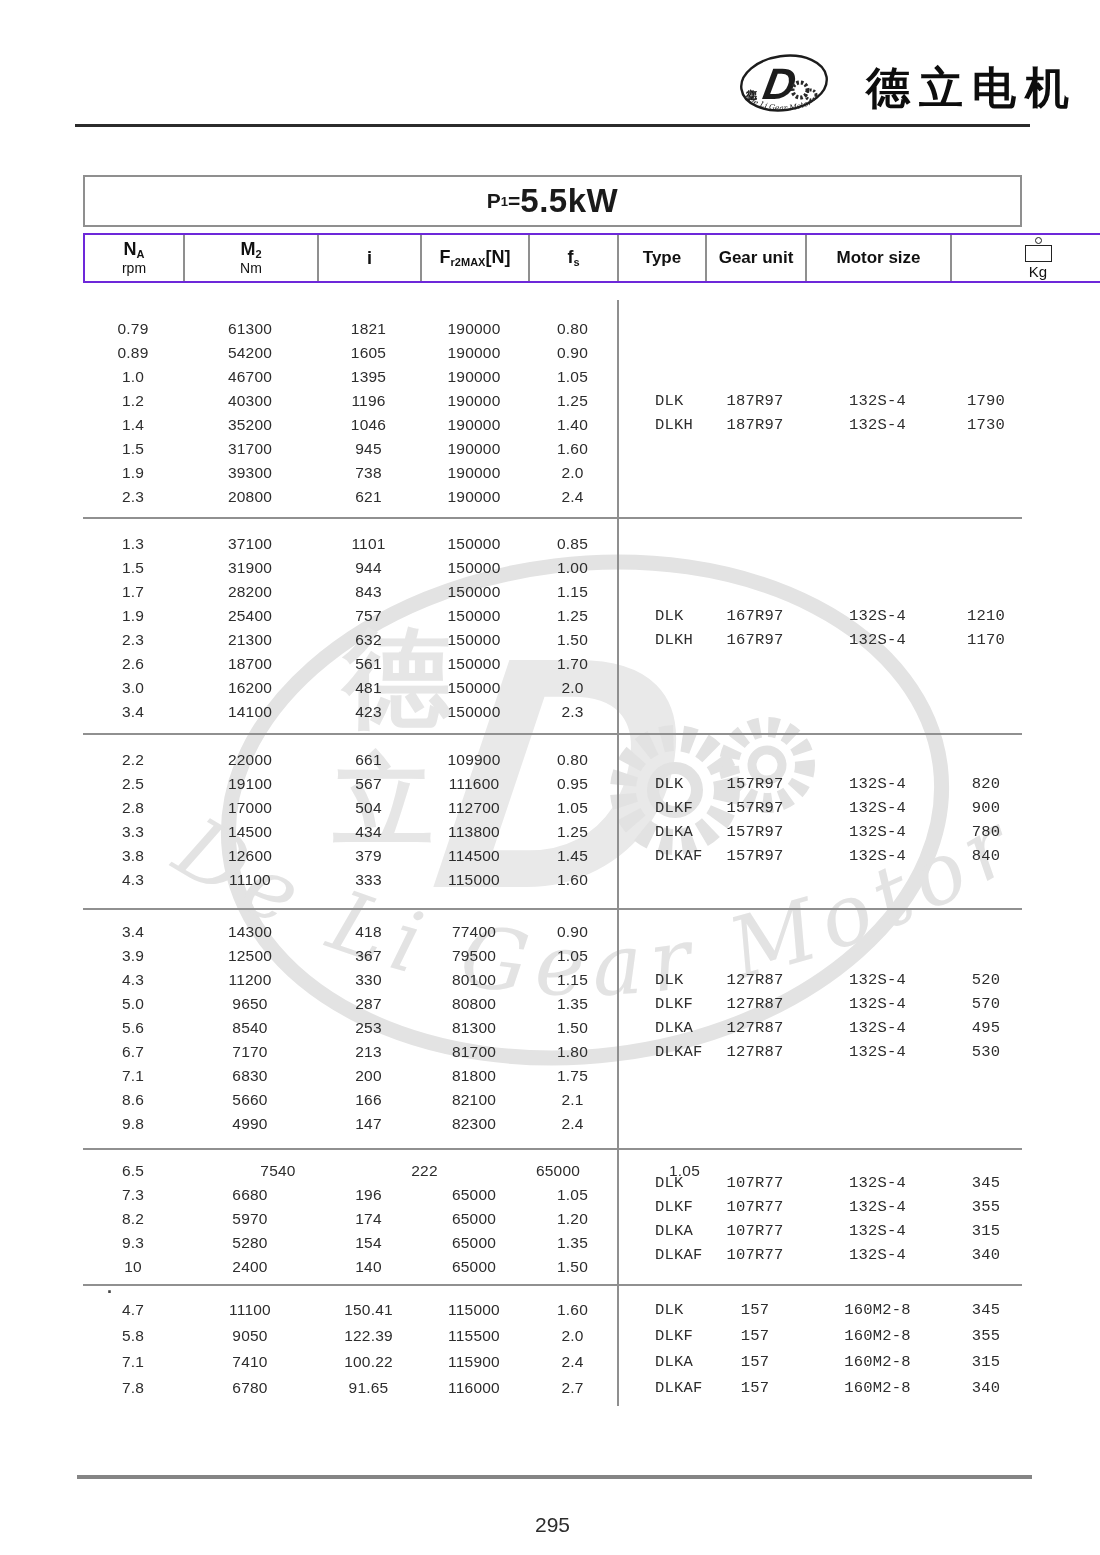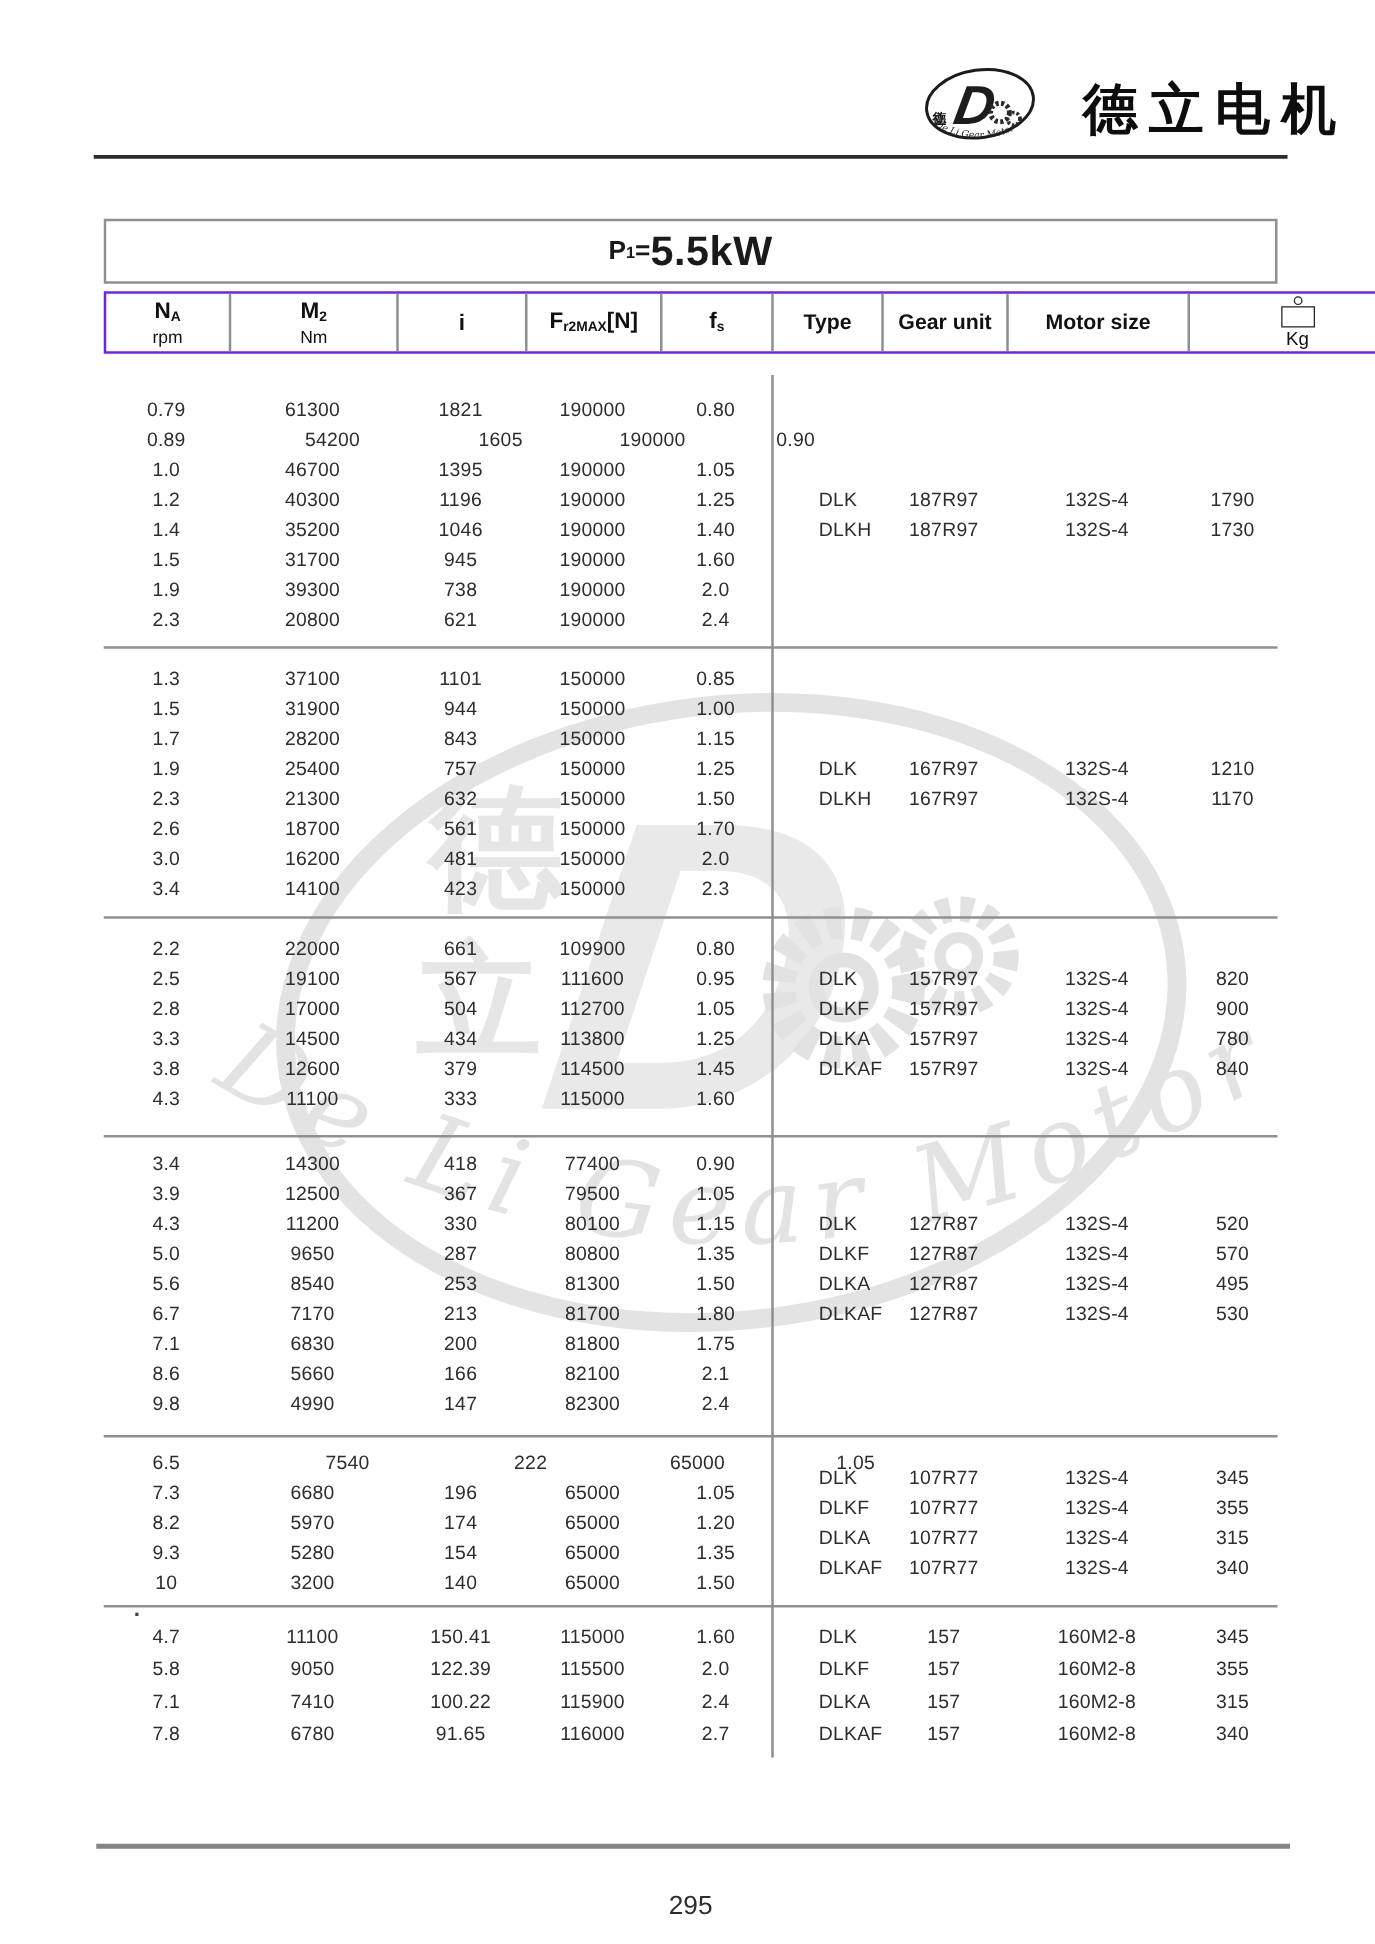--- a/index.html
+++ b/index.html
@@ -42,21 +42,21 @@
   .kg-cell .w-knob{width:5px;height:5px;border:1.5px solid #222;border-radius:50%;margin:0 auto 1px auto;}
   .kg-cell .w-body{width:25px;height:15px;border:1.5px solid #222;margin:0 auto;}
   .kg-cell .kg-label{font-size:15px;font-weight:normal;margin-top:2px;}
   
   .data-area{position:absolute;left:83px;top:300px;width:939px;z-index:2;}
   .vdivider{position:absolute;left:534px;top:0;width:2px;height:1106px;background:#8f8f8f;}
   .group{position:relative;}
   .lrow{display:grid;grid-template-columns:100px 134px 103px 108px 89px;align-items:center;}
   .lc{text-align:center;font-size:15.5px;color:#2d2d2d;letter-spacing:0.2px;}
   .models{position:absolute;left:534px;width:405px;}
-  .mrow{display:grid;grid-template-columns:88px 100px 145px 72px;align-items:center;}
+  .mrow{display:grid;grid-template-columns:88px 100px 145px 72px;align-items:center;font-family:Liberation Mono, monospace;}
   .mc{text-align:center;font-size:15.5px;color:#2d2d2d;letter-spacing:0.2px;}
   .mc.m0{text-align:left;padding-left:38px;}
   .gsep{height:2px;background:#909090;}
   .stray-dot{position:absolute;left:24px;top:982px;font-size:18px;font-weight:bold;color:#444;line-height:10px;}
   
   .bottom-rule{position:absolute;left:77px;top:1475px;width:955px;height:4px;background:#858585;z-index:2;}
   .page-number{
     position:absolute;left:83px;top:1513px;width:939px;text-align:center;
     font-size:21px;color:#2d2d2d;z-index:2;
   }
@@ -154,21 +154,21 @@
     <div class="vdivider"></div>
     <div id="groups">
         <div class="group" style="padding-top: 17px; padding-bottom: 8px;">
           <div class="lrow" style="height: 24px;">
             <div class="lc">0.79</div>
             <div class="lc">61300</div>
             <div class="lc">1821</div>
             <div class="lc">190000</div>
             <div class="lc">0.80</div>
           </div>
-          <div class="lrow" style="height: 24px; gap: 16px;">
+          <div class="lrow" style="height: 24px;">
             <div class="lc">0.89</div>
             <div class="lc">54200</div>
             <div class="lc">1605</div>
             <div class="lc">190000</div>
             <div class="lc">0.90</div>
           </div>
           <div class="lrow" style="height: 24px;">
             <div class="lc">1.0</div>
             <div class="lc">46700</div>
             <div class="lc">1395</div>
@@ -486,21 +486,21 @@
           </div>
           <div class="lrow" style="height: 24px;">
             <div class="lc">9.3</div>
             <div class="lc">5280</div>
             <div class="lc">154</div>
             <div class="lc">65000</div>
             <div class="lc">1.35</div>
           </div>
           <div class="lrow" style="height: 24px;">
             <div class="lc">10</div>
-            <div class="lc">3200</div>
+            <div class="lc">2400</div>
             <div class="lc">140</div>
             <div class="lc">65000</div>
             <div class="lc">1.50</div>
           </div>
           <div class="models" style="top: 20.5px;">
             <div class="mrow" style="height: 24px;">
               <div class="mc m0">DLK</div>
               <div class="mc m1">107R77</div>
               <div class="mc m2">132S-4</div>
               <div class="mc m3">345</div>

